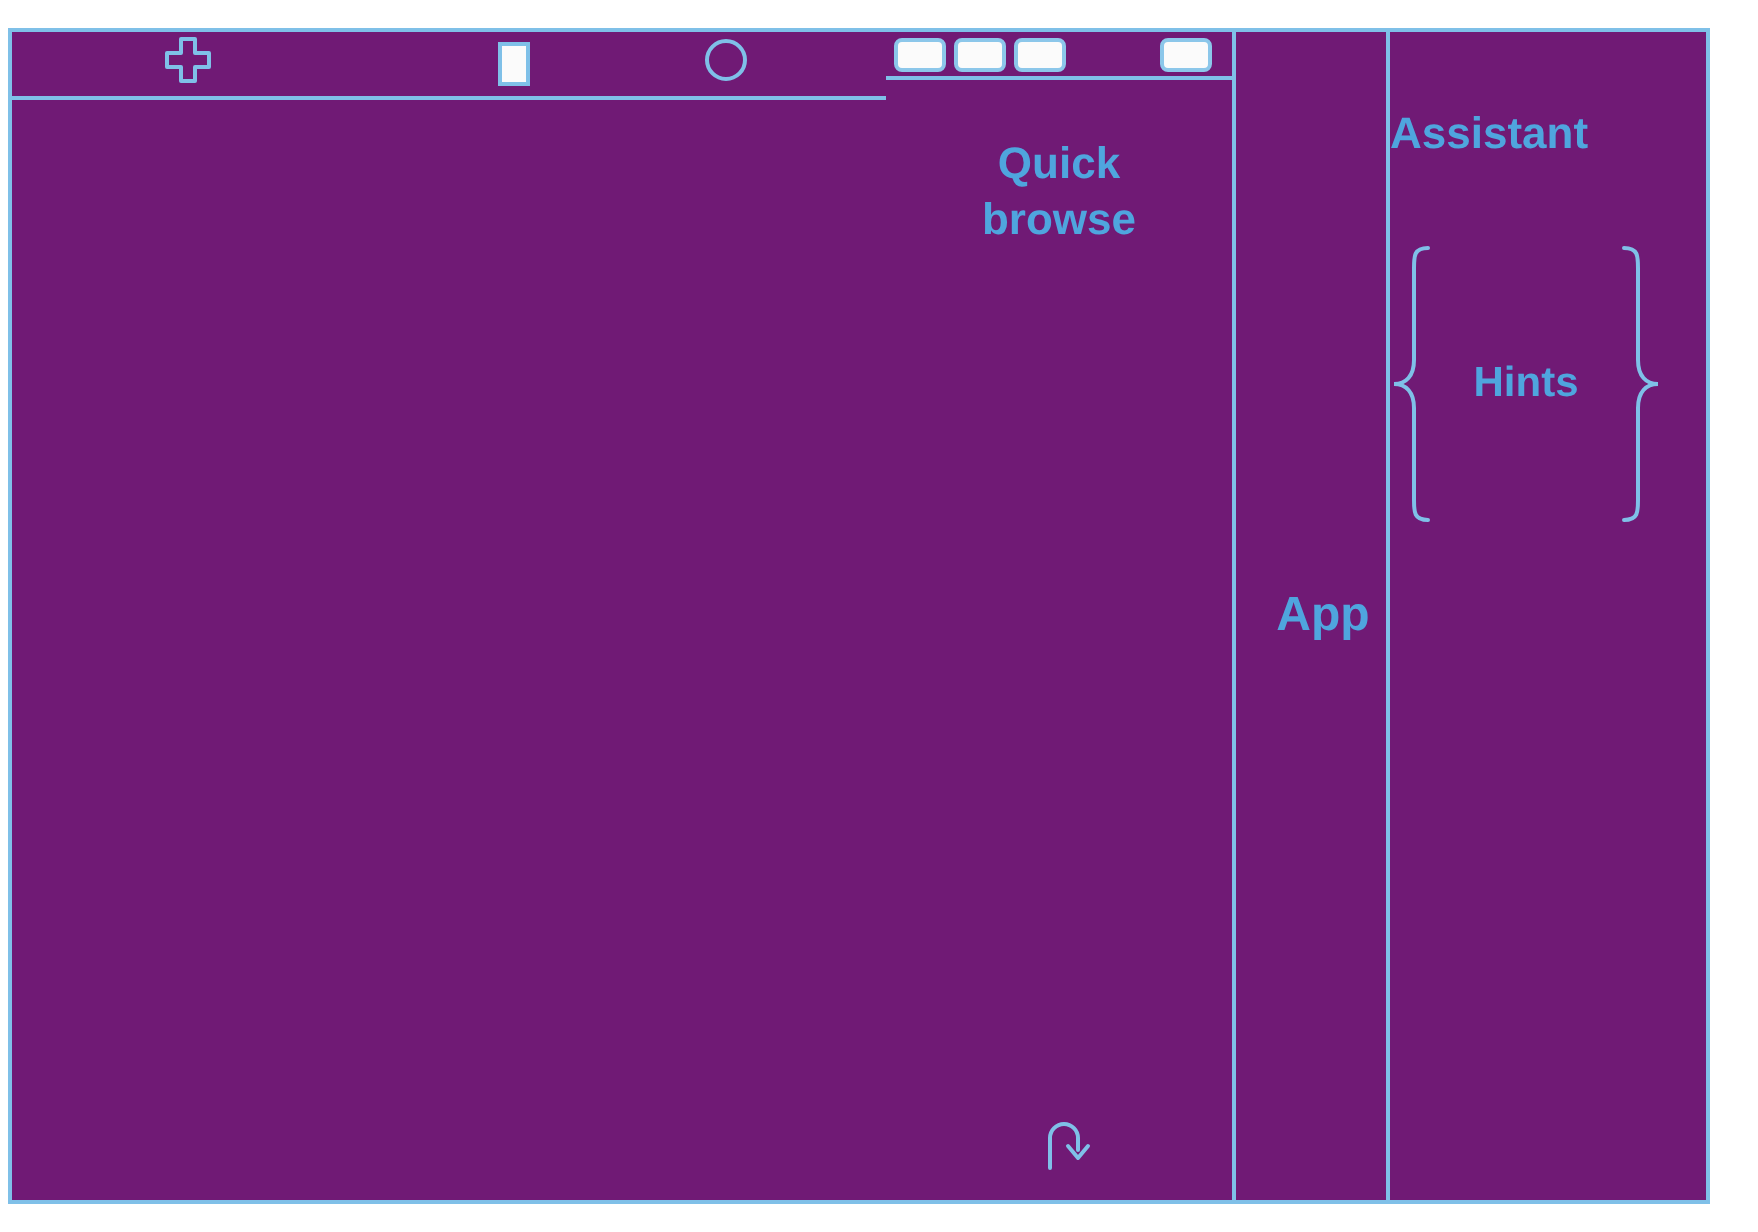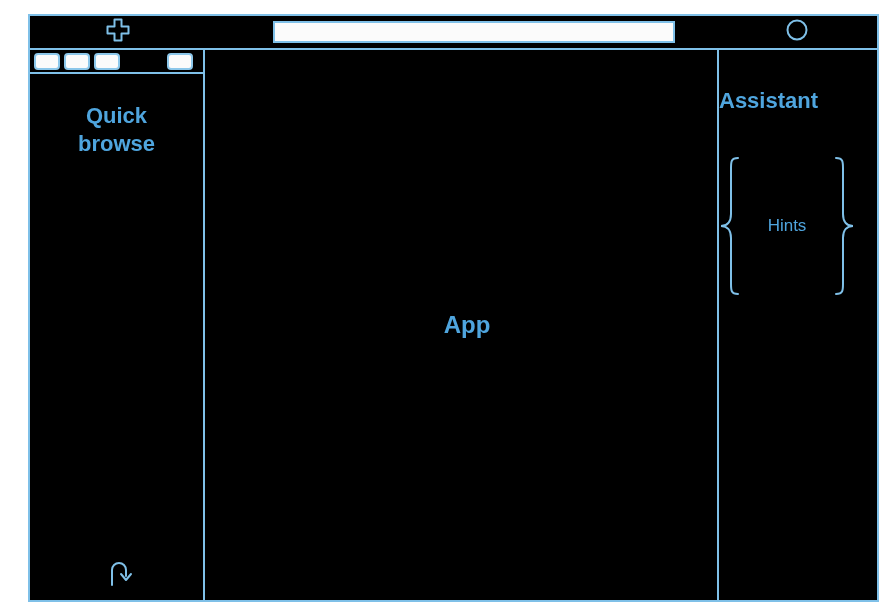--- a/index.html
+++ b/index.html
@@ -10,29 +10,29 @@
   body {
     width: 879px;
     height: 616px;
     font-family: "Liberation Sans", sans-serif;
     overflow: hidden;
   }
 
   
   .wire {
     position: absolute;
-    left: 28px;
+    left: 4px;
     top: 14px;
     width: 851px;
     height: 588px;
     box-sizing: border-box;
     border: 2px solid #7FC0E8;
-    background: #000000;
-    display: flex;
-    flex-direction: column;
+    background: #701a75;
+    display: flex;
+    flex-direction: row;
   }
 
   
   .topbar {
     position: relative;
     height: 34px;
     flex: 0 0 34px;
     border-bottom: 2px solid #7FC0E8;
     display: flex;
     align-items: center;
@@ -191,22 +191,22 @@
   }
   .hints-brace {
     position: absolute;
     top: 0;
     height: 140px;
     width: 22px;
   }
   .hints-brace.left  { left: 0; }
   .hints-brace.right { right: 0; }
   .hints-label {
-    font-size: 17px;
-    font-weight: normal;
+    font-size: 21px;
+    font-weight: bold;
     color: #4FA5DE;
     position: relative;
     z-index: 2;
   }
 </style>
 </head>
 <body>
 
 <div class="wire">
 

